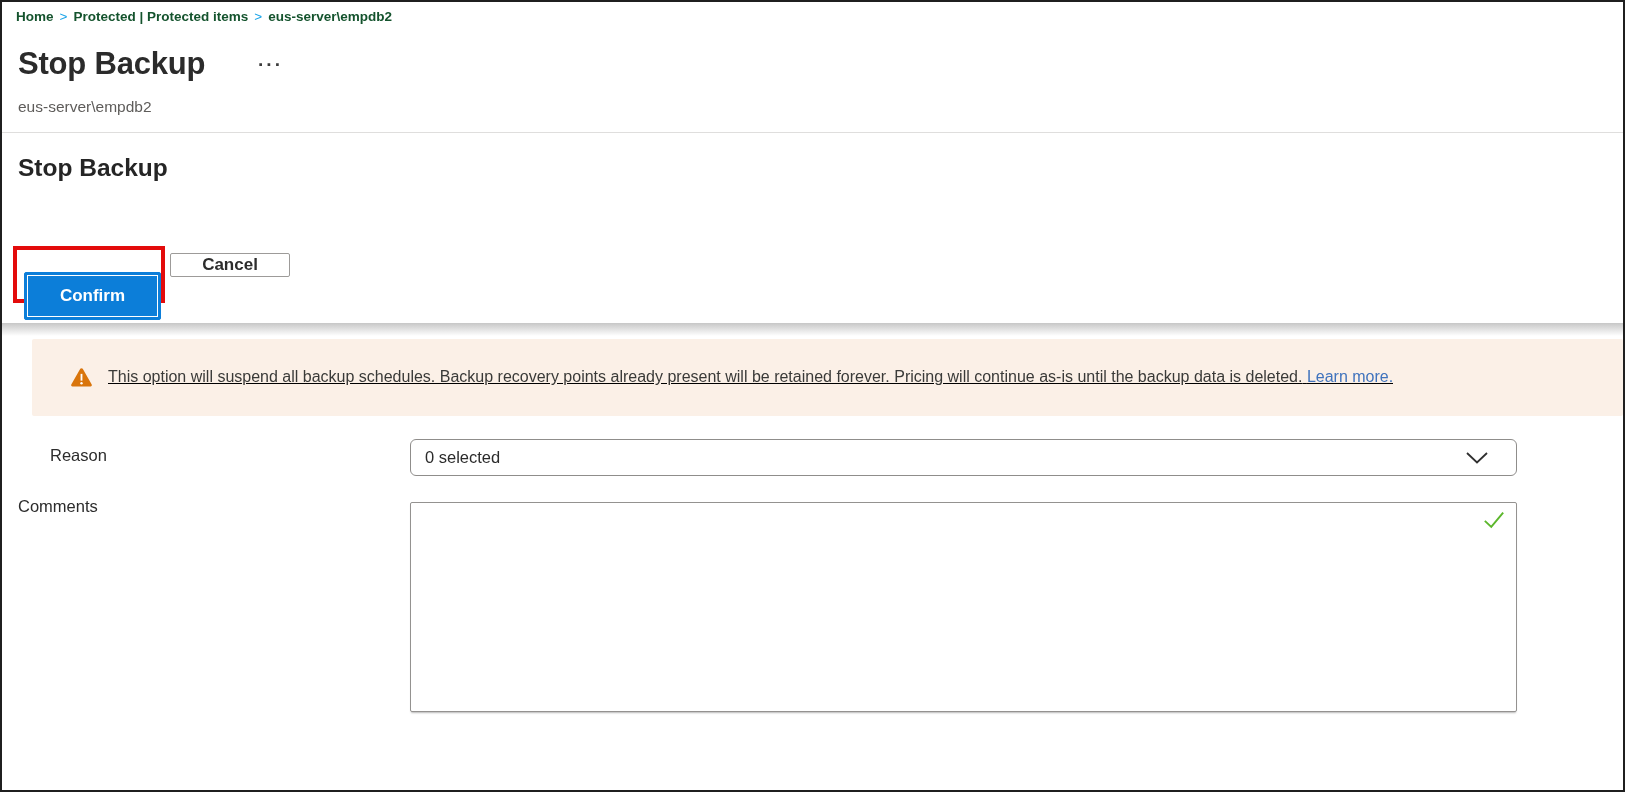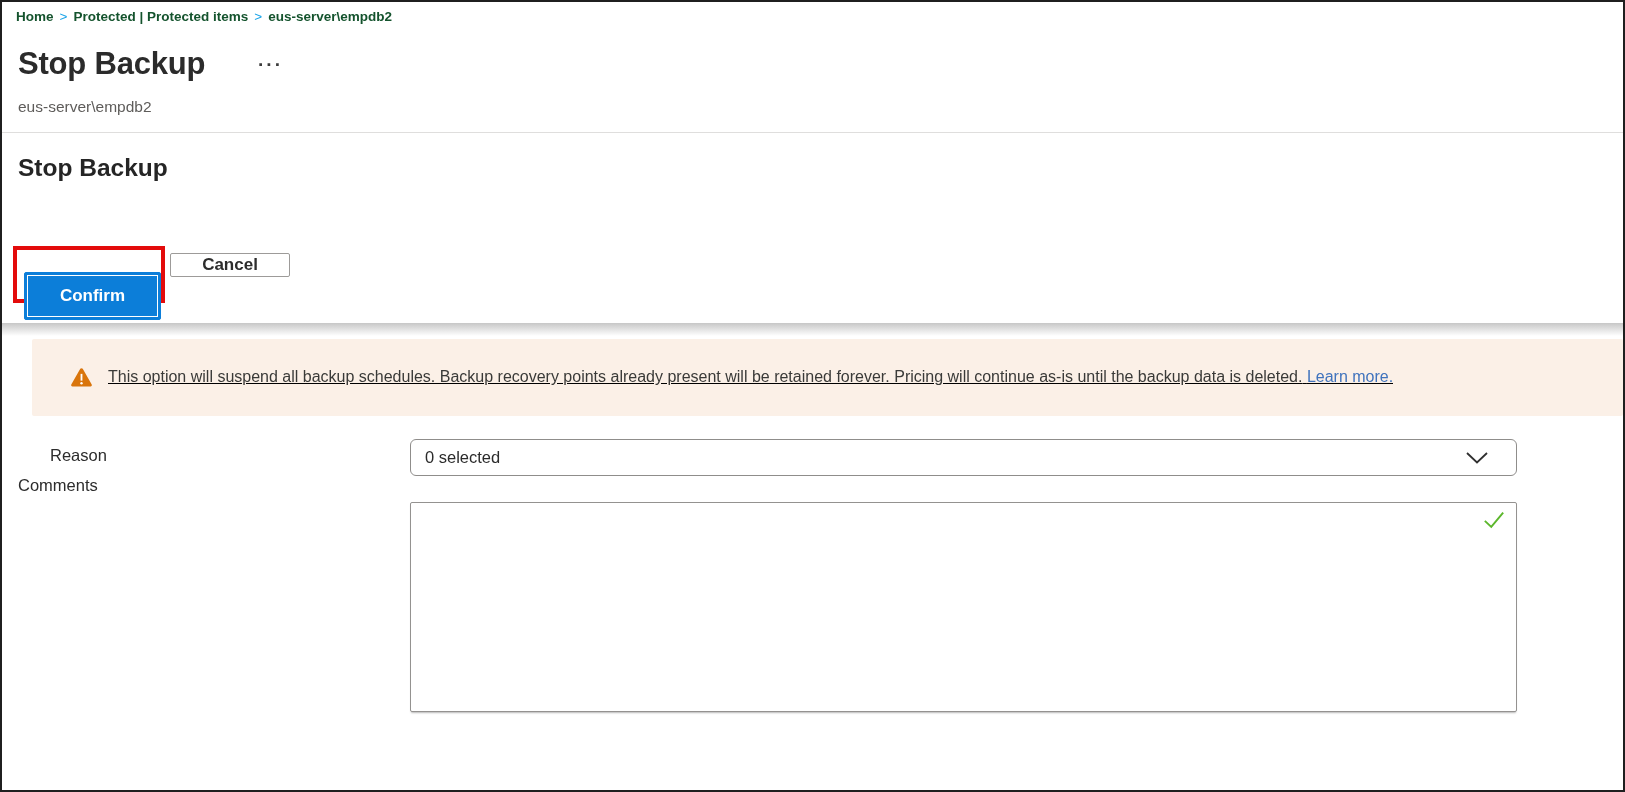--- a/index.html
+++ b/index.html
@@ -99,21 +99,21 @@
     white-space:nowrap; overflow:hidden;
   }
   .learn-more{ color:#4073bd; text-decoration:none; cursor:pointer; }
 
   
   .field-label{
     position:absolute; left:16px;
     font-size:16.5px; color:#2c2c2c;
   }
   #reason-label{ top:444px;margin-left:32px; }
-  #comments-label{ top:474px; }
+  #comments-label{ top:495px; }
 
   .dropdown{
     position:absolute; left:408px; top:437px;
     width:1107px; height:37px;
     background:#fff;
     border:1px solid #8f8d8b; border-radius:6px;
     display:flex; align-items:center;
     padding:16px 14px;
     cursor:pointer;
   }

